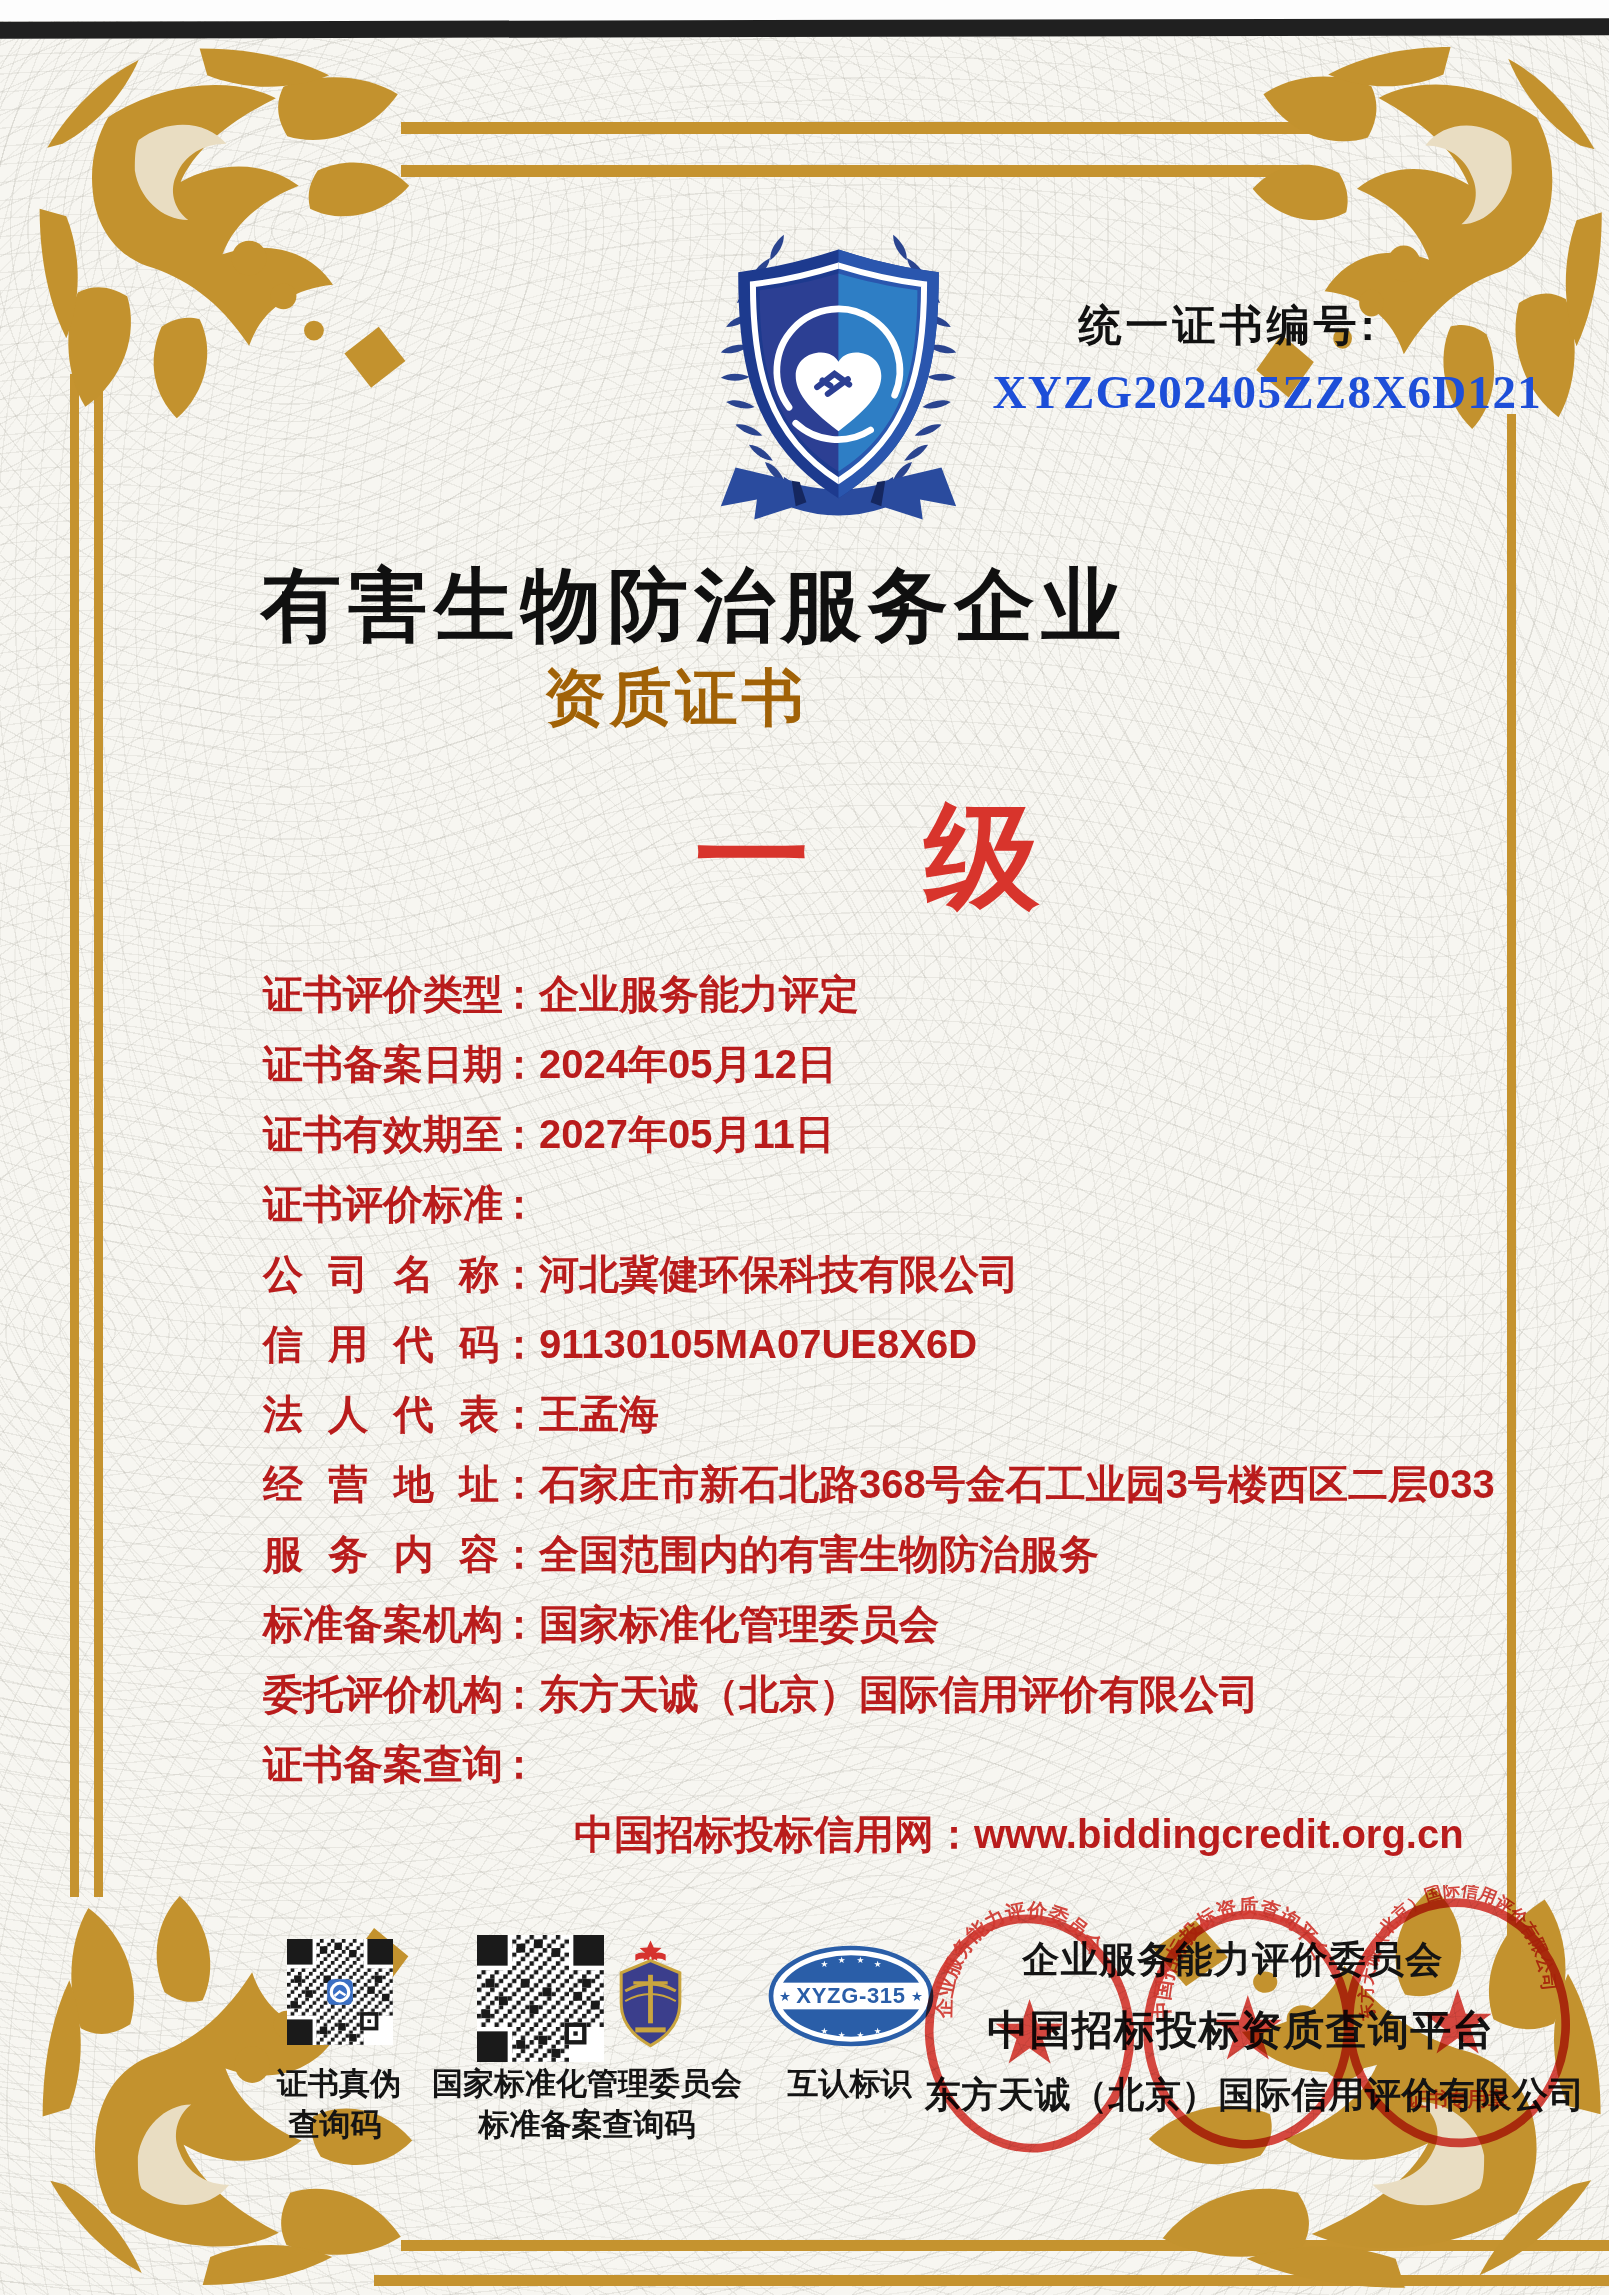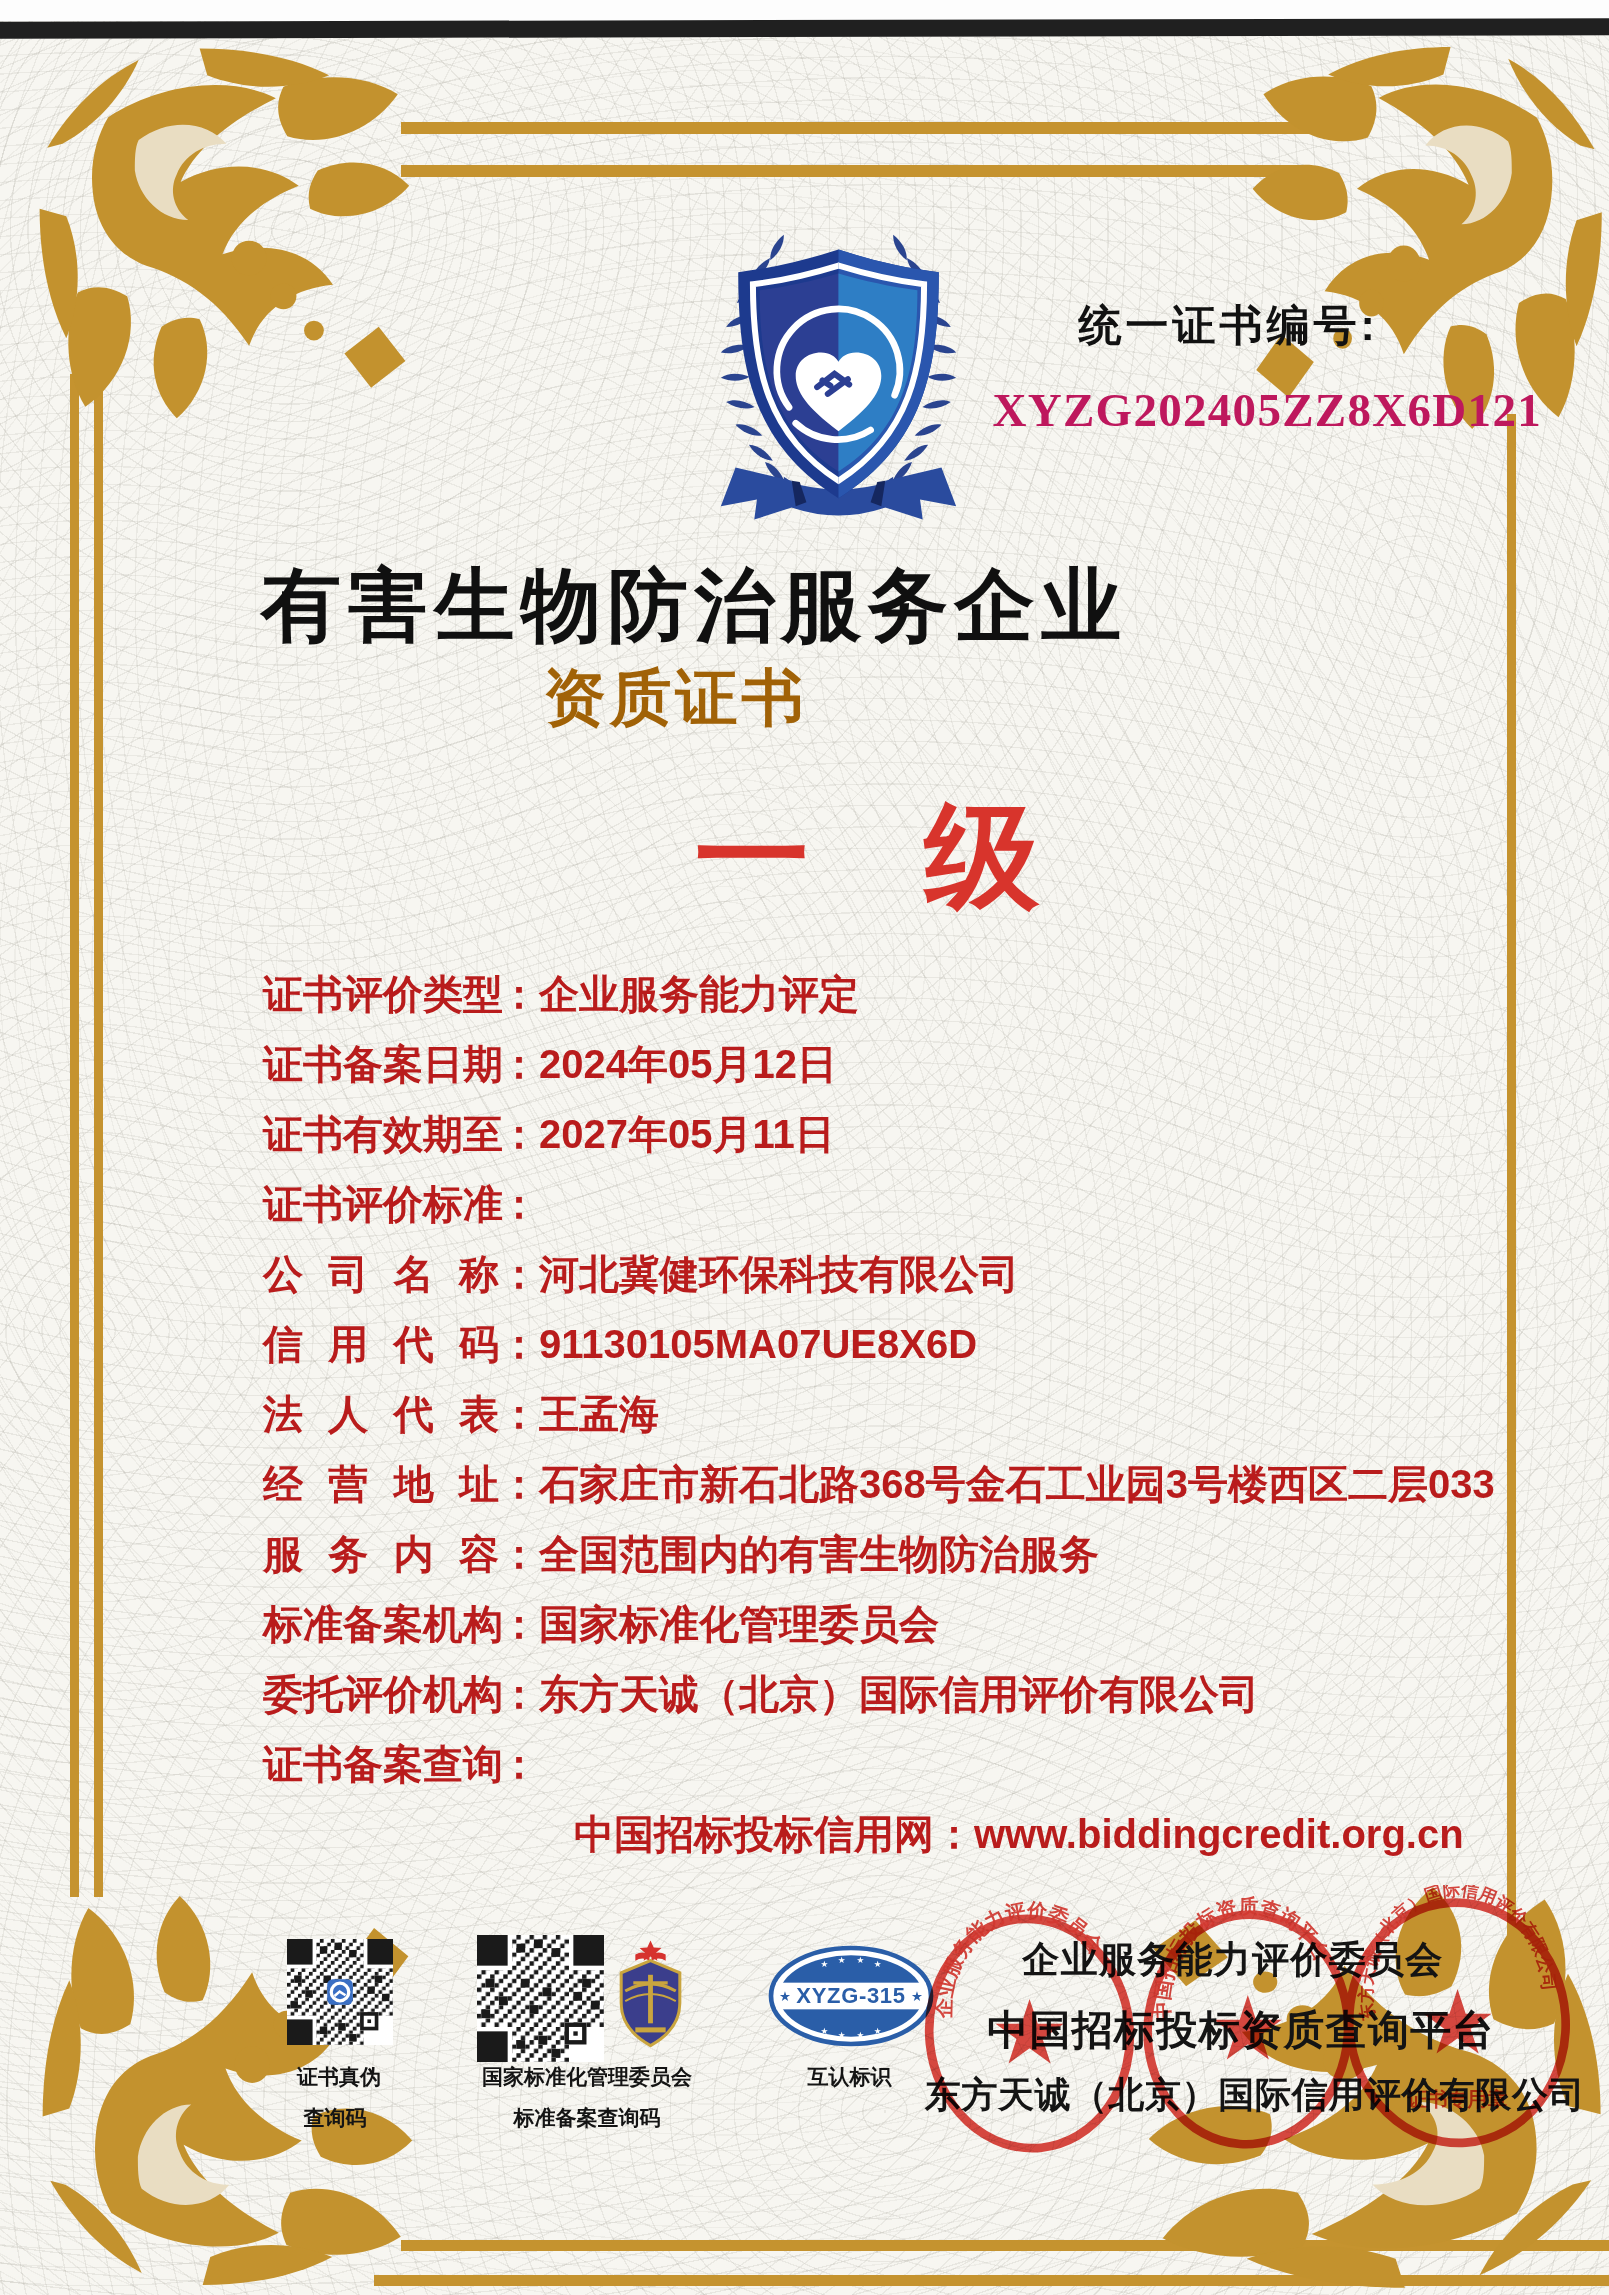--- a/index.html
+++ b/index.html
@@ -32,39 +32,39 @@
   .gl-bot1{left:401px;top:2240px;width:1209px;height:11.4px;}
   .gl-bot2{left:374px;top:2275px;width:1235px;height:11.4px;}
   .corner{position:absolute;z-index:3;}
   .corner.tl{left:32px;top:41px;width:381px;height:381px;}
   .corner.tr{left:1249px;top:39px;width:360px;height:394px;transform:scaleX(-1);}
   .corner.bl{left:35px;top:1892px;width:381px;height:401px;transform:scaleY(-1);}
   .corner.br{left:1144px;top:1883px;width:466px;height:413px;transform:scale(-1,-1);}
   
   .certno{position:absolute;top:297px;right:67px;z-index:10;text-align:center;}
   .certno .lab{font-size:43px;font-weight:900;letter-spacing:4px;padding-right:77px;color:#111;}
-  .certno .num{margin-top:28px;font-family:"Liberation Serif","DejaVu Serif",serif;font-weight:700;font-size:47px;letter-spacing:1.3px;color:#be185d;}
+  .certno .num{margin-top:10px;font-family:"Liberation Serif","DejaVu Serif",serif;font-weight:700;font-size:47px;letter-spacing:1.3px;color:#1d4ed8;}
   .crest{position:absolute;left:658px;top:232px;width:361px;height:293px;z-index:9;}
   .title{position:absolute;left:0;top:553px;width:1389px;text-align:center;font-size:80px;font-weight:900;letter-spacing:6.7px;z-index:10;color:#101010;}
   .subtitle{position:absolute;left:0;top:656px;width:1351px;text-align:center;font-size:62px;font-weight:900;letter-spacing:4px;z-index:10;color:#a16207;}
   .grade{position:absolute;left:867px;top:780px;transform:translateX(-50%);font-size:115px;font-weight:900;color:#d8342c;z-index:10;white-space:nowrap;}
   
   .fields{position:absolute;left:263px;top:959px;right:27px;z-index:10;}
   .f-row{display:flex;align-items:center;height:70px;white-space:nowrap;font-weight:700;font-size:40px;color:#b91c1c;}
   .f-label{display:inline-block;width:236px;text-align:justify;text-align-last:justify;}
   .f-colon{display:inline-block;width:40px;}
   .f-value{letter-spacing:0px;}
   .f-row.cont{padding-left:311px;}
   
   .qr{position:absolute;z-index:10;}
   .qr1{left:287px;top:1939px;width:106px;height:106px;}
   .qr2{left:477px;top:1935px;width:127px;height:127px;}
   .govbadge{position:absolute;left:605px;top:1937px;width:91px;height:114px;z-index:10;}
   .ovalbadge{position:absolute;left:767px;top:1943px;width:168px;height:106px;z-index:10;}
-  .cap{position:absolute;z-index:10;font-weight:700;font-size:21px;color:#141414;text-align:center;white-space:nowrap;}
+  .cap{position:absolute;z-index:10;font-weight:700;font-size:31px;color:#141414;text-align:center;white-space:nowrap;}
   .cap1a{left:239px;top:2063px;width:200px;}
   .cap1b{left:235px;top:2104px;width:200px;}
   .cap2a{left:400px;top:2063px;width:374px;}
   .cap2b{left:400px;top:2104px;width:374px;}
   .cap3{left:746px;top:2063px;width:207px;}
   
   .seals{position:absolute;left:906px;top:1885px;width:703px;height:297px;z-index:19;mix-blend-mode:multiply;}
   .ovl{position:absolute;z-index:18;font-weight:900;color:#141414;white-space:nowrap;}
   .ovl1{left:1233px;top:1935px;transform:translateX(-50%);font-size:37px;letter-spacing:1.3px;}
   .ovl2{left:1241px;top:2003px;transform:translateX(-50%);font-size:41px;letter-spacing:1.3px;}

